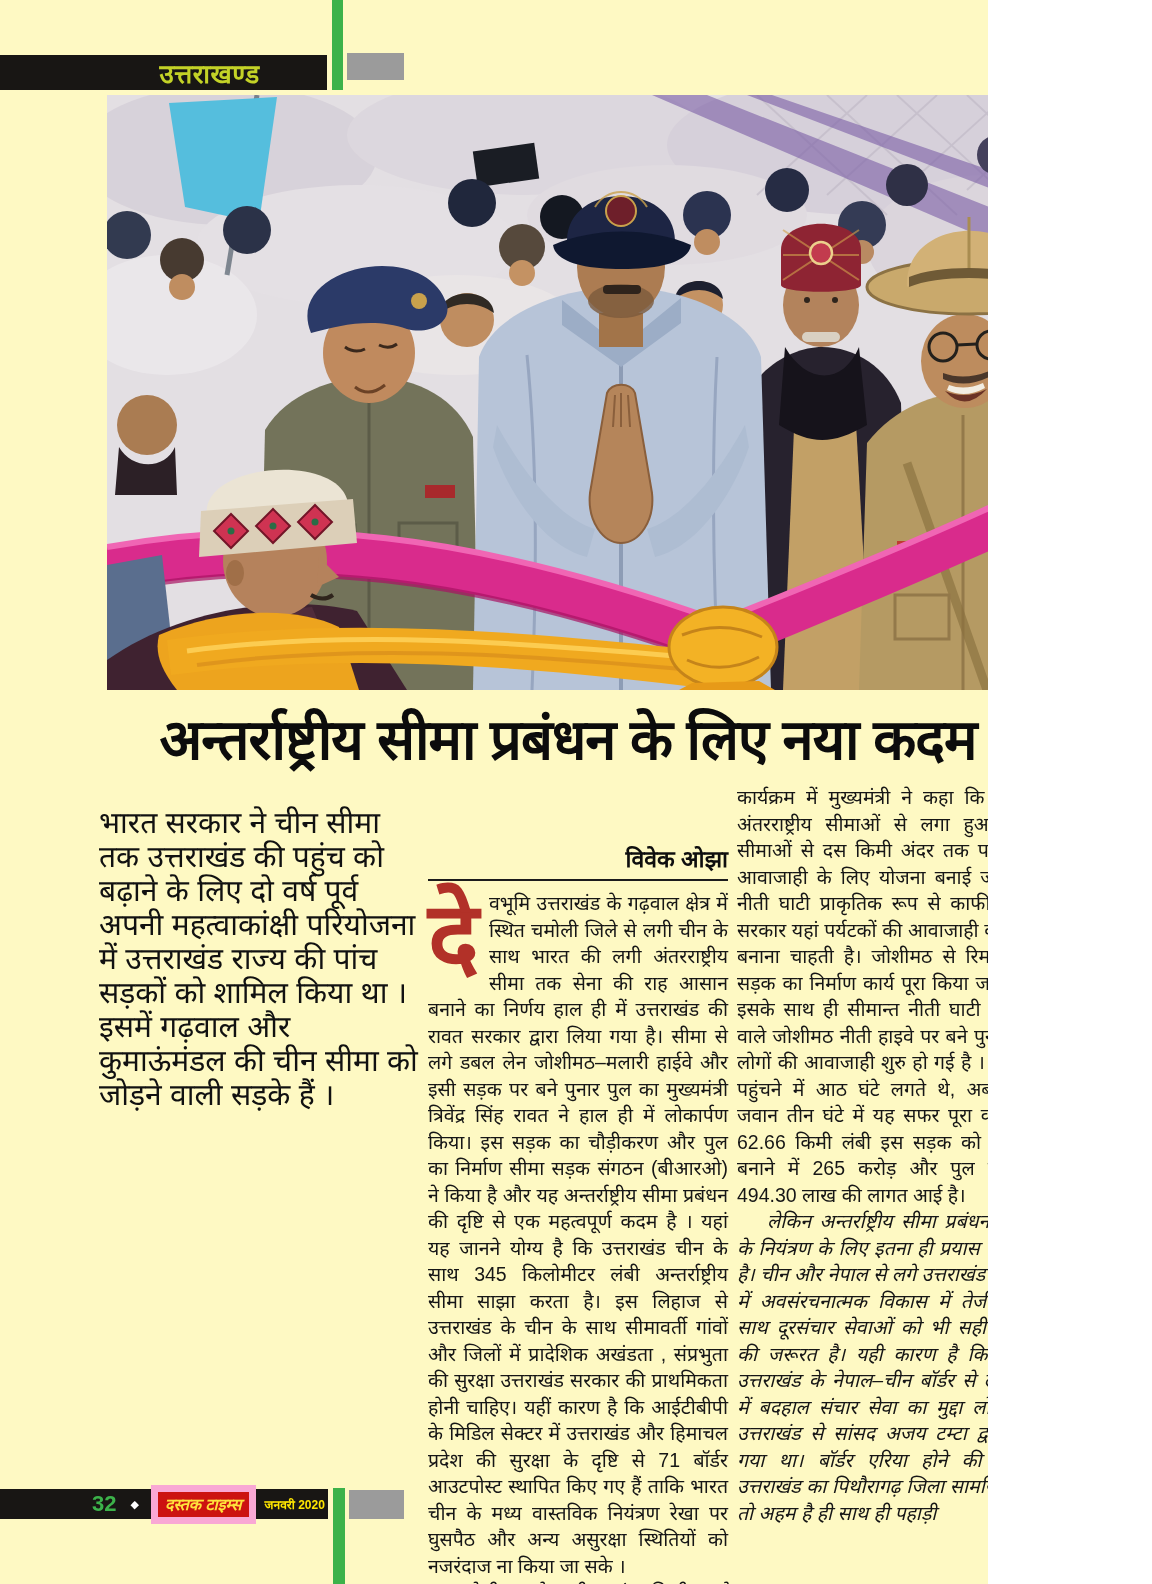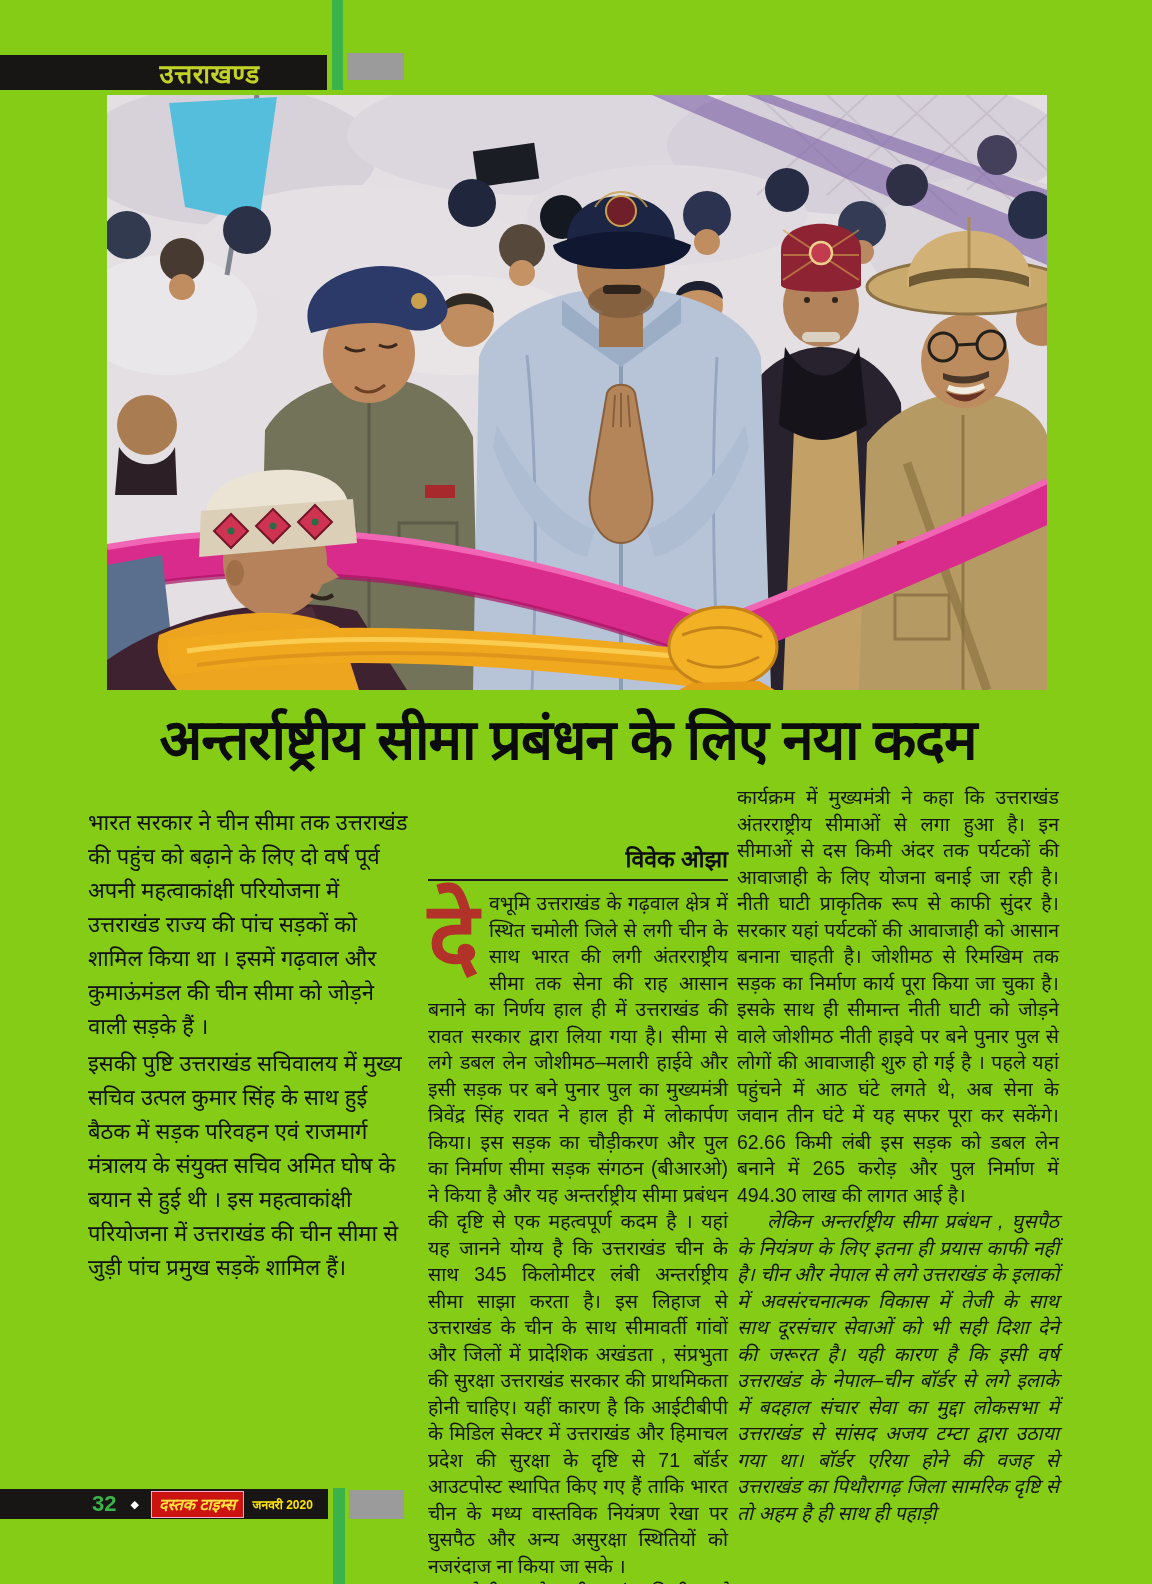--- a/index.html
+++ b/index.html
@@ -1,49 +1,49 @@
 <!DOCTYPE html>
 <html style="--accent-green: #3cb24a; --bar-black: #181614; --header-label-yellow: #c3d227; --issue-yellow: #ffe600; --logo-red: #cc1310; --dropcap-red: #b23128; --gray-box: #9b9b9b;"><head>
 <meta charset="utf-8">
 <style>
   html,body{margin:0;padding:0;background:#ffffff;}
   .page{
-    position:relative;width:1152px;height:1584px;background:#84cc16;overflow:hidden;
+    position:relative;width:988px;height:1584px;background:#fef9c3;overflow:hidden;
     font-family:"Liberation Sans","DejaVu Sans",sans-serif;color:#161616;
   }
   
   .top-bar{position:absolute;left:0;top:55px;width:327px;height:35px;background:var(--bar-black,#181614);
     display:flex;align-items:center;justify-content:center;padding-left:92px;box-sizing:border-box;}
   .section-label{color:var(--header-label-yellow,#c3d227);font-size:26px;font-weight:bold;letter-spacing:.5px;}
   .top-stripe{position:absolute;left:332px;top:0;width:11px;height:90px;background:var(--accent-green,#3cb24a);}
   .top-gray{position:absolute;left:347px;top:53px;width:57px;height:27px;background:var(--gray-box,#9b9b9b);}
   
   .photo{position:absolute;left:107px;top:95px;width:940px;height:595px;margin:0;}
   .photo svg{display:block;}
   
   .headline{position:absolute;left:48px;top:690px;width:1040px;margin:0;text-align:center;
     font-size:56px;line-height:100px;font-weight:bold;color:#0c0c0c;letter-spacing:-1px;white-space:nowrap;}
   
   .col p{margin:0;}
-  .col-lead{position:absolute;left:88px;top:806px;width:324px;font-size:22px;line-height:34px;color:#111;}
+  .col-lead{position:absolute;left:99px;top:806px;width:324px;font-size:30px;line-height:34px;color:#111;}
   .col-lead p + p{margin-top:3px;}
   .col-mid{position:absolute;left:428px;top:812px;width:300px;font-size:19.5px;line-height:26.5px;text-align:justify;}
   .byline{text-align:right;font-weight:bold;font-size:23px;line-height:30px;color:#0e0e0e;margin-top:32px;}
   .byline-rule{border-top:2.5px solid #1c1c1c;margin:5px 0 9px 0;}
   .dropcap{float:left;color:var(--dropcap-red,#b23128);font-size:96px;line-height:78px;font-weight:bold;
     padding:8px 10px 0 0;}
   .indent{text-indent:30px;font-style:italic;}
   .col-right{position:absolute;left:737px;top:784px;width:322px;font-size:19.5px;line-height:26.5px;text-align:justify;}
   
   .footer-bar{position:absolute;left:0;top:1489px;width:328px;height:30px;background:var(--bar-black,#181614);
     display:flex;align-items:center;box-sizing:border-box;padding-left:92px;}
   .page-num{color:var(--accent-green,#3cb24a);font-size:22px;font-weight:bold;}
   .diamond{color:#ffffff;font-size:11px;margin:0 12px 0 14px;}
   .logo{background:var(--logo-red,#cc1310);color:#ffe23c;font-size:16px;font-weight:bold;font-style:italic;
-    padding:1px 7px 2px 7px;border:1px solid #f9a8d4;white-space:nowrap;}
+    padding:1px 7px 2px 7px;border:7px solid #f9a8d4;white-space:nowrap;}
   .issue{color:var(--issue-yellow,#ffe600);font-size:12px;font-weight:bold;margin-left:9px;white-space:nowrap;}
   .footer-stripe{position:absolute;left:333px;top:1488px;width:12px;height:96px;background:var(--accent-green,#3cb24a);}
   .footer-gray{position:absolute;left:349px;top:1490px;width:55px;height:29px;background:var(--gray-box,#9b9b9b);}
 </style>
 </head>
 <body>
 
 <div class="page">
 
   <div class="top-bar">
@@ -233,21 +233,20 @@
         <path d="M575,540 Q615,524 655,542 M580,565 Q615,581 652,562" stroke="#c5841a" stroke-width="3" fill="none"></path>
         <polygon points="585,588 652,586 668,595 572,595" fill="#e79a18"></polygon>
       </g>
     </svg>
   </figure>
 
   <h1 class="headline">अन्तर्राष्ट्रीय सीमा प्रबंधन के लिए नया कदम</h1>
 
   <section class="col col-lead">
     <p>भारत सरकार ने चीन सीमा तक उत्तराखंड की पहुंच को बढ़ाने के लिए दो वर्ष पूर्व अपनी महत्वाकांक्षी परियोजना में उत्तराखंड राज्य की पांच सड़कों को शामिल किया था । इसमें गढ़वाल और कुमाऊंमंडल की चीन सीमा को जोड़ने वाली सड़के हैं ।</p>
-    <p>इसकी पुष्टि उत्तराखंड सचिवालय में मुख्य सचिव उत्पल कुमार सिंह के साथ हुई बैठक में सड़क परिवहन एवं राजमार्ग मंत्रालय के संयुक्त सचिव अमित घोष के बयान से हुई थी । इस महत्वाकांक्षी परियोजना में उत्तराखंड की चीन सीमा से जुड़ी पांच प्रमुख सड़कें शामिल हैं।</p>
   </section>
 
   <section class="col col-mid">
     <div class="byline">विवेक ओझा</div>
     <div class="byline-rule"></div>
     <p class="has-dropcap"><span class="dropcap">दे</span><span>वभूमि उत्तराखंड के गढ़वाल क्षेत्र में स्थित चमोली जिले से लगी चीन के साथ भारत की लगी अंतरराष्ट्रीय सीमा तक सेना की राह आसान बनाने का निर्णय हाल ही में उत्तराखंड की रावत सरकार द्वारा लिया गया है। सीमा से लगे डबल लेन जोशीमठ–मलारी हाईवे और इसी सड़क पर बने पुनार पुल का मुख्यमंत्री त्रिवेंद्र सिंह रावत ने हाल ही में लोकार्पण किया। इस सड़क का चौड़ीकरण और पुल का निर्माण सीमा सड़क संगठन (बीआरओ) ने किया है और यह अन्तर्राष्ट्रीय सीमा प्रबंधन की दृष्टि से एक महत्वपूर्ण कदम है । यहां यह जानने योग्य है कि उत्तराखंड चीन के साथ 345 किलोमीटर लंबी अन्तर्राष्ट्रीय सीमा साझा करता है। इस लिहाज से उत्तराखंड के चीन के साथ सीमावर्ती गांवों और जिलों में प्रादेशिक अखंडता , संप्रभुता की सुरक्षा उत्तराखंड सरकार की प्राथमिकता होनी चाहिए। यहीं कारण है कि आईटीबीपी के मिडिल सेक्टर में उत्तराखंड और हिमाचल प्रदेश की सुरक्षा के दृष्टि से 71 बॉर्डर आउटपोस्ट स्थापित किए गए हैं ताकि भारत चीन के मध्य वास्तविक नियंत्रण रेखा पर घुसपैठ और अन्य असुरक्षा स्थितियों को नजरंदाज ना किया जा सके ।</span></p>
     <p class="indent">जोशीमठ से करीब पांच किमी आगे पुनार में आयोजित पुल और सड़क के लोकार्पण</p>
   </section>
 
   <section class="col col-right">

